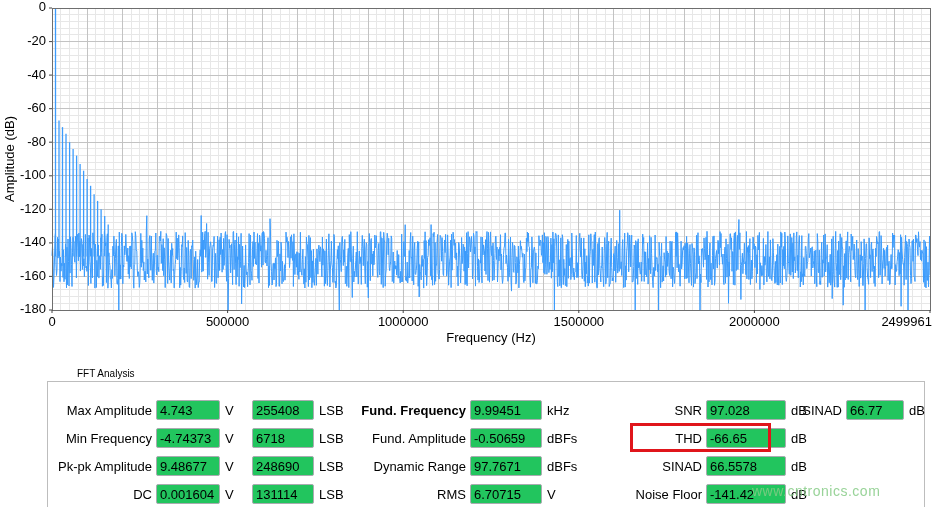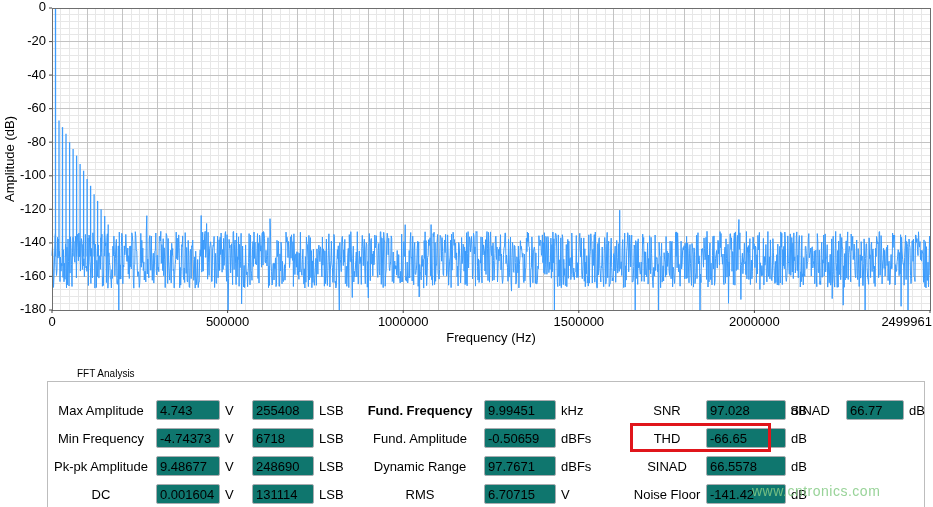--- a/index.html
+++ b/index.html
@@ -6,31 +6,31 @@
   html,body{width:933px;height:507px;overflow:hidden;background:#fff;
     font-family:"Liberation Sans",sans-serif;color:#000}
   #chart-wrap{position:absolute;left:0;top:0;width:933px;height:352px}
   #spectrum-svg{position:absolute;left:0;top:0}
   .panel-box{position:absolute;left:47px;top:381px;width:878px;height:190px;
     border:1px solid #bdbdbd;background:#fff}
   .panel-legend{position:absolute;left:72px;top:368px;background:#fff;
     padding:0 5px;font-size:10px}
   .col{position:absolute;display:flex;flex-direction:column}
   .frow{height:28px;display:flex;align-items:center}
-  .flabel{font-size:13px;text-align:center;white-space:nowrap;flex:none}
+  .flabel{font-size:13px;text-align:right;white-space:nowrap;flex:none}
   .funit{font-size:13px;margin-left:5px;white-space:nowrap;flex:none}
-  .vbox{height:20px;border:1px solid #a9acb0;background:#0f766e;font-size:13px;
+  .vbox{height:20px;border:1px solid #a9acb0;background:#22c55e;font-size:13px;
     font-family:"Liberation Sans",sans-serif;padding:0 3px;border-radius:2px;
     margin-left:4px;flex:none;outline:none}
   #col1{left:50px;top:396px}
   #col1 .flabel{width:102px}
   #col1 .vbox.v{width:64px}
   #col1 .u1{width:13px}
   #col1 .vbox.lsb{width:62px;margin-left:14px}
-  #col2{left:360px;top:396px}
+  #col2{left:346px;top:396px}
   #col2 .flabel{width:120px}
   #col2 .vbox{width:72px}
   #col3{left:632px;top:396px}
   #col3 .flabel{width:70px}
   #col3 .vbox{width:80px}
   #col4{left:778px;top:396px}
   #col4 .flabel{width:64px}
   #col4 .vbox{width:58px}
   .bold{font-weight:bold}
   #thd-highlight{position:absolute;left:630px;top:423px;width:141px;height:29px;

